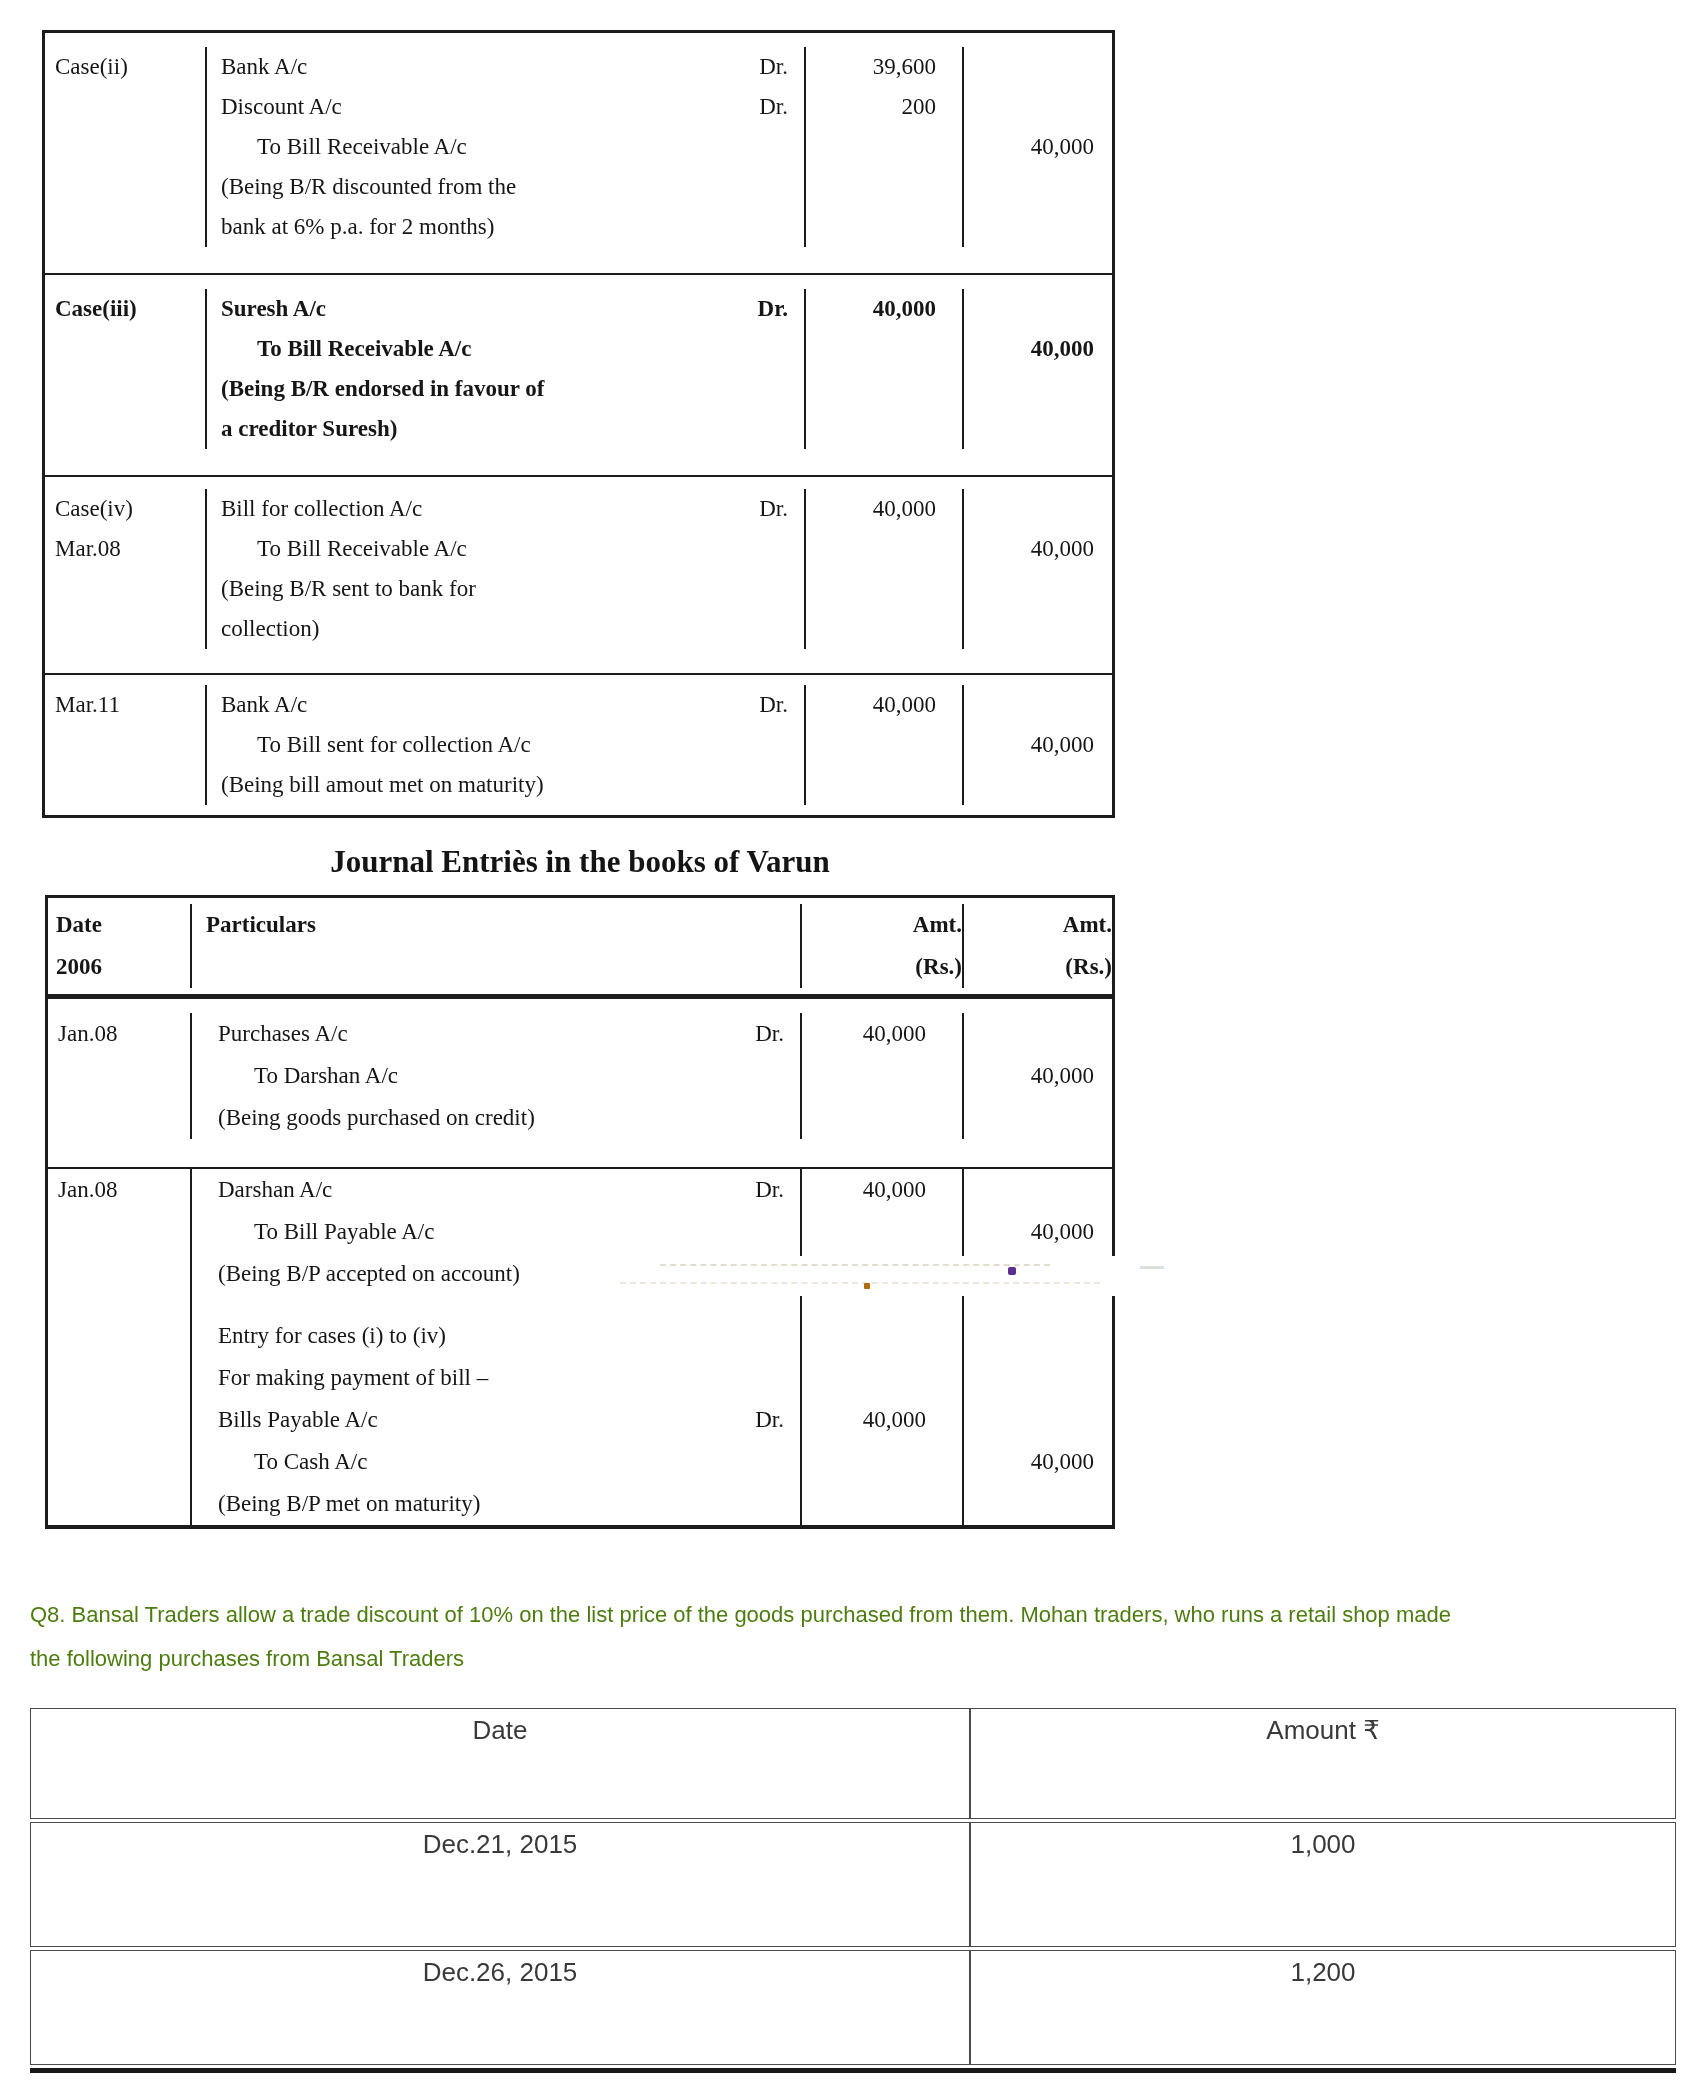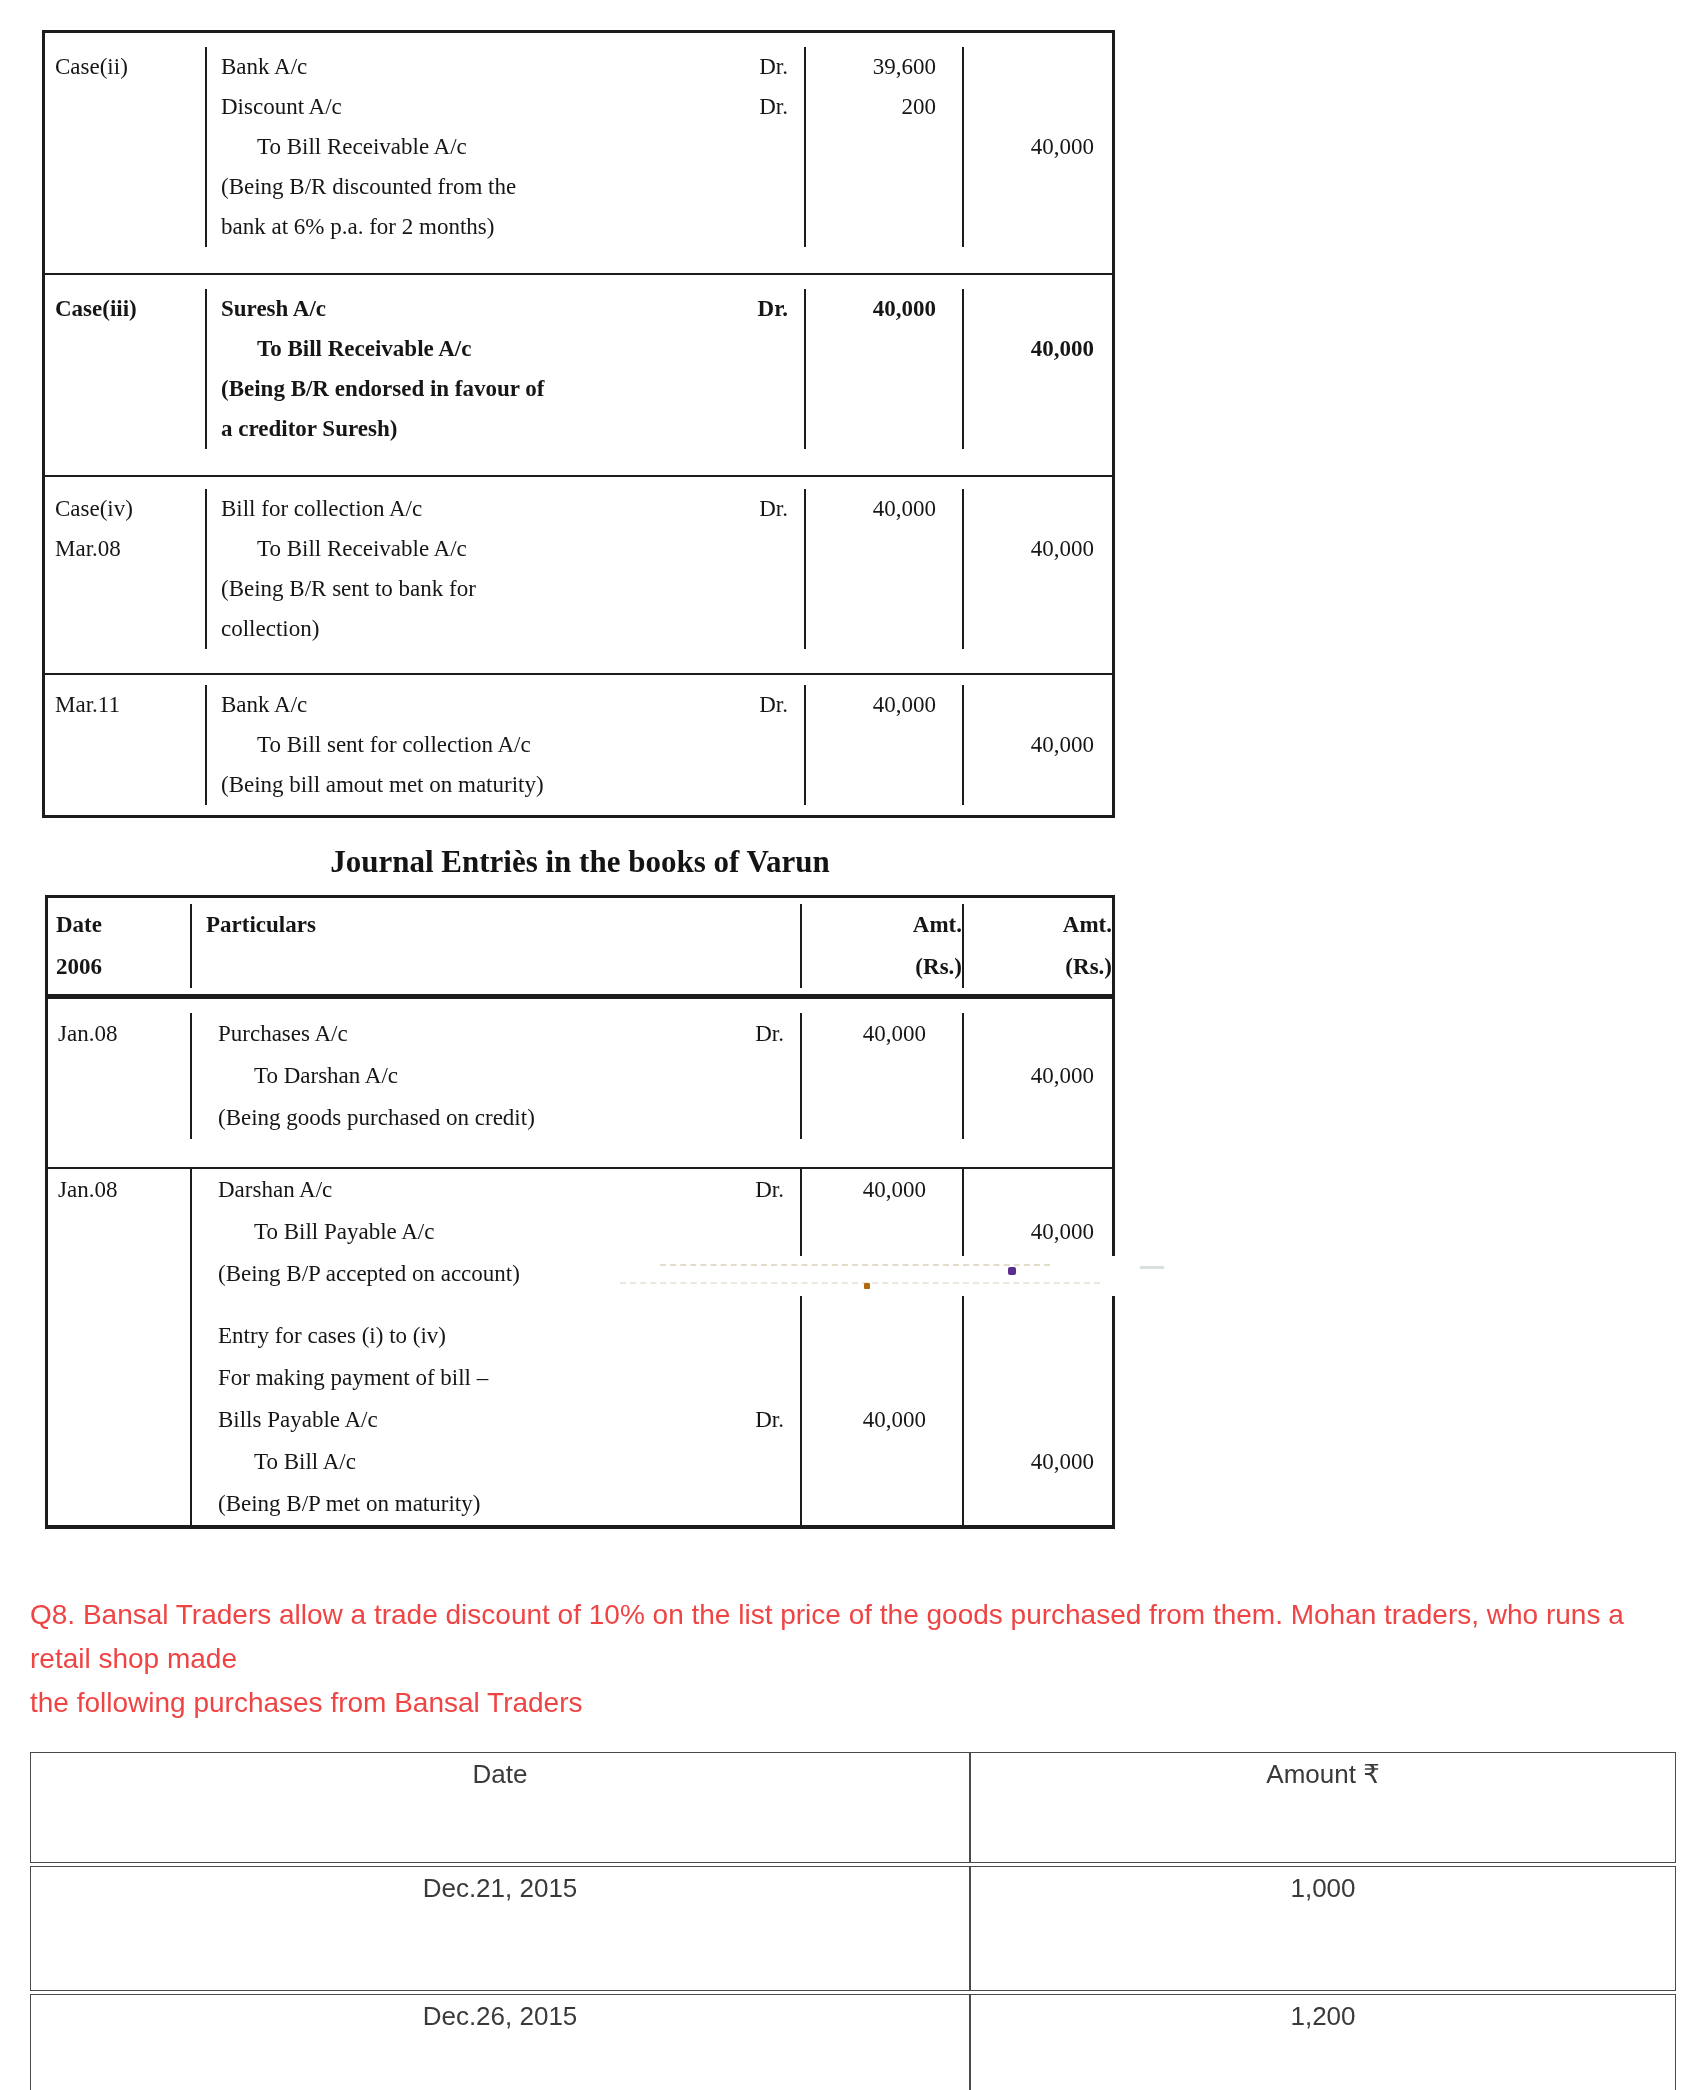--- a/index.html
+++ b/index.html
@@ -49,21 +49,21 @@
   
   .band{position:absolute;left:552px;top:358px;width:570px;height:40px;background:#fff;z-index:3;}
   .band .dash1{position:absolute;left:60px;top:8px;width:390px;border-top:2px dashed rgba(190,178,140,0.45);}
   .band .dash2{position:absolute;left:20px;top:26px;width:480px;border-top:2px dashed rgba(200,190,160,0.35);}
   .band .dot-purple{position:absolute;left:408px;top:11px;width:8px;height:8px;background:#5b2d8e;border-radius:2px;}
   .band .dot-orange{position:absolute;left:264px;top:27px;width:6px;height:6px;background:#b06a10;border-radius:1px;}
   .band .dash3{position:absolute;left:540px;top:10px;width:24px;border-top:3px solid rgba(150,170,150,0.35);}
 
   
   .question{margin:64px 0 0 30px;width:1650px;font-family:"Liberation Sans","DejaVu Sans",sans-serif;
-            font-size:28px;line-height:44px;color:#ef4444;}
+            font-size:22px;line-height:44px;color:#4d7c0f;}
 
   
   .ptable{border-collapse:separate;border-spacing:0 3px;width:1646px;margin:24px 0 0 30px;
           border-bottom:5px solid #181818;font-family:"Liberation Sans","DejaVu Sans",sans-serif;}
   .ptable td{border:1px solid #4a4a4a;vertical-align:top;text-align:center;padding-top:6px;
              font-size:26px;color:#3a3a3a;background:#fff;}
   .ptable .c1{width:936px;}
   .ptable tr.ph td{height:102px;}
   .ptable tr.pr1 td{height:116px;}
   .ptable tr.pr2 td{height:106px;}
@@ -284,21 +284,21 @@
             <span>Entry for cases (i) to (iv)</span>
           </div>
           <div class="j-line">
             <span>For making payment of bill –</span>
           </div>
           <div class="j-line">
             <span>Bills Payable A/c</span>
             <span class="dr">Dr.</span>
           </div>
           <div class="j-line ind">
-            <span>To Bill A/c</span>
+            <span>To Cash A/c</span>
           </div>
           <div class="j-line">
             <span>(Being B/P met on maturity)</span>
           </div>
         </div>
         <div class="j-cell c-amt c-debit">
           <div class="j-line">40,000</div>
           <div class="j-line">&nbsp;</div>
           <div class="j-line">&nbsp;</div>
           <div class="j-line gap">&nbsp;</div>

